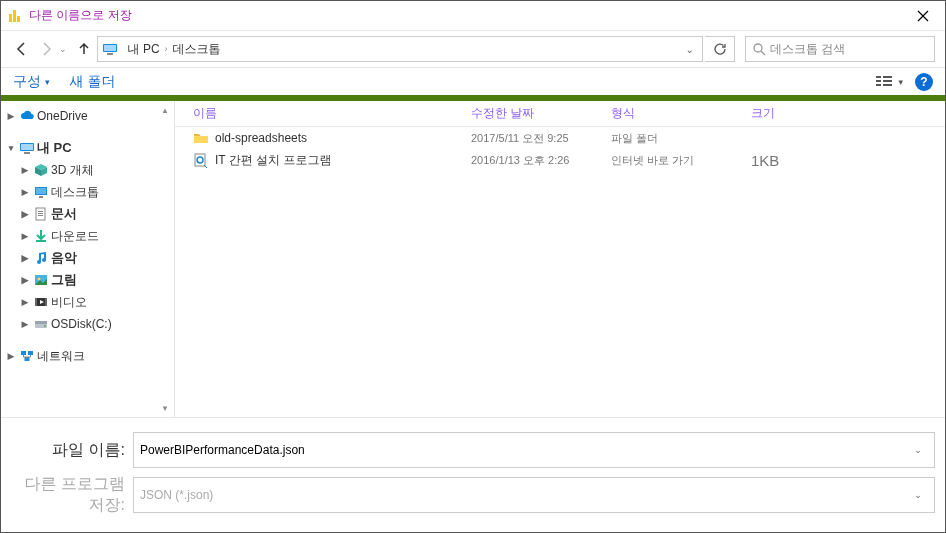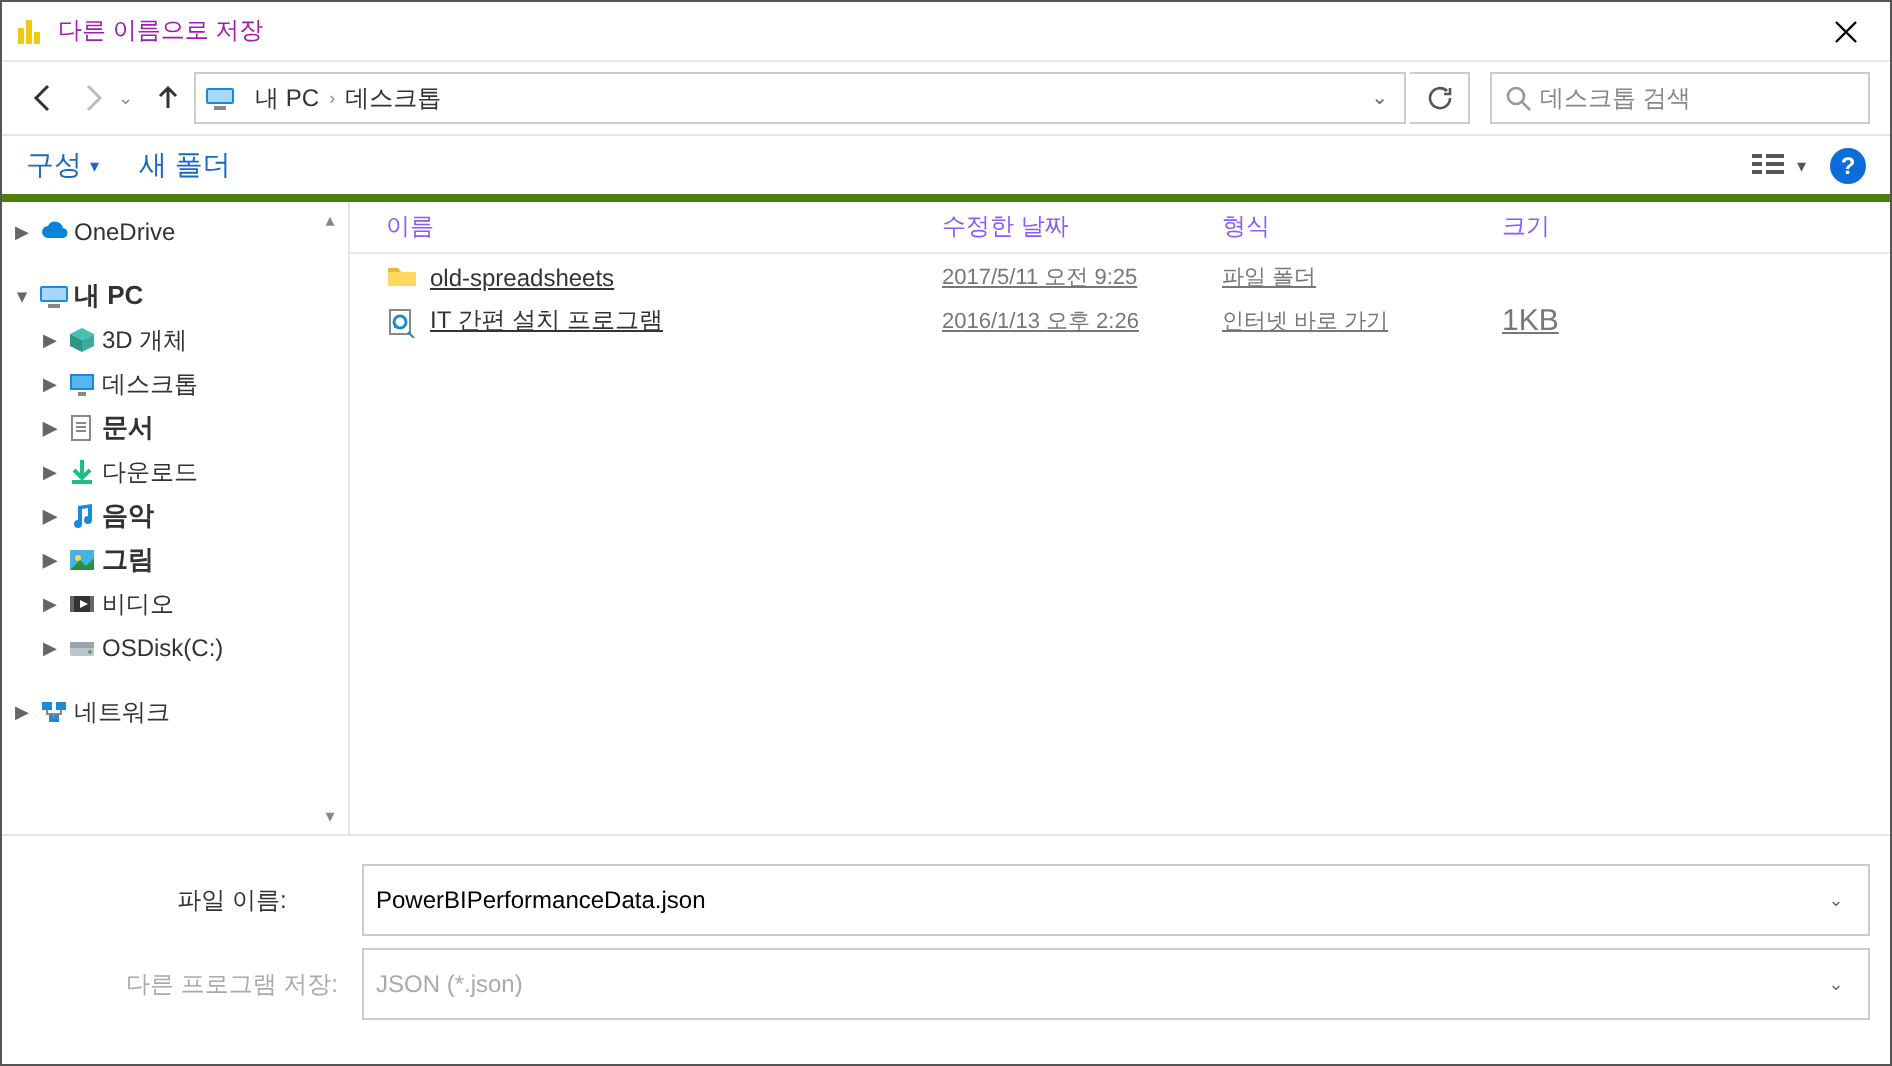--- a/index.html
+++ b/index.html
@@ -17,21 +17,21 @@
 .addr { flex: 1; height: 26px; border: 1px solid #ccc; display: flex; align-items: center; padding: 0 4px; background: #fff; }
 .addr .pcicon { width:16px; height:16px; margin-right:6px; }
 .crumb { padding: 0 4px; color: #333; }
 .crumb-sep { color: #888; font-size: 9px; padding: 0 1px; }
 .addr-spacer { flex: 1; }
 .addr-drop { color: #666; font-size: 10px; padding: 0 4px; }
 .refresh { width: 30px; height: 26px; border: 1px solid #ccc; border-left: none; display: flex; align-items: center; justify-content: center; color: #555; margin-right: 8px; }
 .search { width: 190px; height: 26px; border: 1px solid #ccc; display: flex; align-items: center; padding: 0 6px; color: #888; }
 .search .sicon { margin-right: 4px; color: #888; }
 
-.toolbar { height: 34px; border-top: 1px solid #e5e5e5; border-bottom: 4px solid #4d7c0f; display: flex; align-items: center; padding: 6px 12px; background: #fff; }
+.toolbar { height: 34px; border-top: 1px solid #e5e5e5; border-bottom: 6px solid #4d7c0f; display: flex; align-items: center; padding: 6px 12px; background: #fff; }
 .toolbar .tool { color: #1968c6; font-size: 14px; display: flex; align-items: center; gap: 4px; margin-right: 20px; }
 .toolbar .tool-sm { font-size: 9px; color: #1968c6; }
 .toolbar .spacer { flex: 1; }
 .view-btn { display: flex; align-items: center; gap: 4px; color: #555; margin-right: 12px; }
 .help { width: 18px; height: 18px; border-radius: 50%; background: #0b6dd8; color: #fff; display: flex; align-items: center; justify-content: center; font-weight: bold; font-size: 12px; }
 
 .main { height: 316px; display: flex; }
 .tree { width: 174px; border-right: 1px solid #e5e5e5; padding: 4px 0; overflow: hidden; position: relative; }
 .tree-item { display: flex; align-items: center; height: 22px; padding-left: 4px; gap: 2px; color: #333; white-space: nowrap; }
 .tree-item.l1 { padding-left: 4px; }
@@ -44,30 +44,30 @@
 .scroll-arrow.bot { bottom: 2px; }
 
 .files { flex: 1; display: flex; flex-direction: column; position: relative; }
 .file-hdr { height: 26px; border-bottom: 1px solid #e8e8e8; display: flex; align-items: center; color: #8b5cf6; }
 .file-hdr .col { padding-left: 18px; }
 .col-name { width: 278px; }
 .col-date { width: 140px; }
 .col-type { width: 140px; }
 .col-size { width: 80px; }
 .file-row { height: 22px; display: flex; align-items: center; color: #333; }
-.file-row .cell { padding-left: 18px; display: flex; align-items: flex-end; gap: 6px; text-decoration: underline; }
+.file-row .cell { padding-left: 18px; display: flex; align-items: center; gap: 6px; }
 .cell-name { width: 278px; }
 .cell-date { width: 140px; color: #777; font-size: 11px; }
 .cell-type { width: 140px; color: #777; font-size: 11px; }
 .cell-size { width: 80px; color: #777; font-size: 15px; }
 .file-ico { width: 16px; height: 16px; display: inline-flex; align-items: center; justify-content: center; }
 
 .bottom { padding: 14px 10px 8px 10px; border-top: 1px solid #e5e5e5; background: #fff; }
 .field-row { display: flex; align-items: center; margin-bottom: 6px; }
-.field-label { width: 122px; text-align: center; padding-right: 8px; color: #333; font-size: 12px; margin-left: 48px; }
+.field-label { width: 122px; text-align: right; padding-right: 8px; color: #333; font-size: 16px; }
 .field-label.dim { color: #aaa; }
 .field-input { flex: 1; height: 22px; border: 1px solid #ccc; padding: 17px 6px; background: #fff; display: flex; align-items: center; }
 .field-drop { width: 20px; text-align: center; color: #666; font-size: 9px; }
 .field-input.dim { color: #aaa; }
 
 .footer { display: flex; align-items: center; padding: 12px 10px 10px 10px; }
 .hide-folders { display: flex; align-items: center; gap: 6px; color: #a16207; }
 .footer .spacer { flex: 1; }
 .btn { width: 86px; height: 24px; border: 1px solid #adadad; background: #e1e1e1; display: flex; align-items: center; justify-content: flex-start; margin-left: 6px; color: #0f172a; letter-spacing: 2px; }
 .btn.primary { border: 2px solid #0078d7; background: #e1e1e1; }

